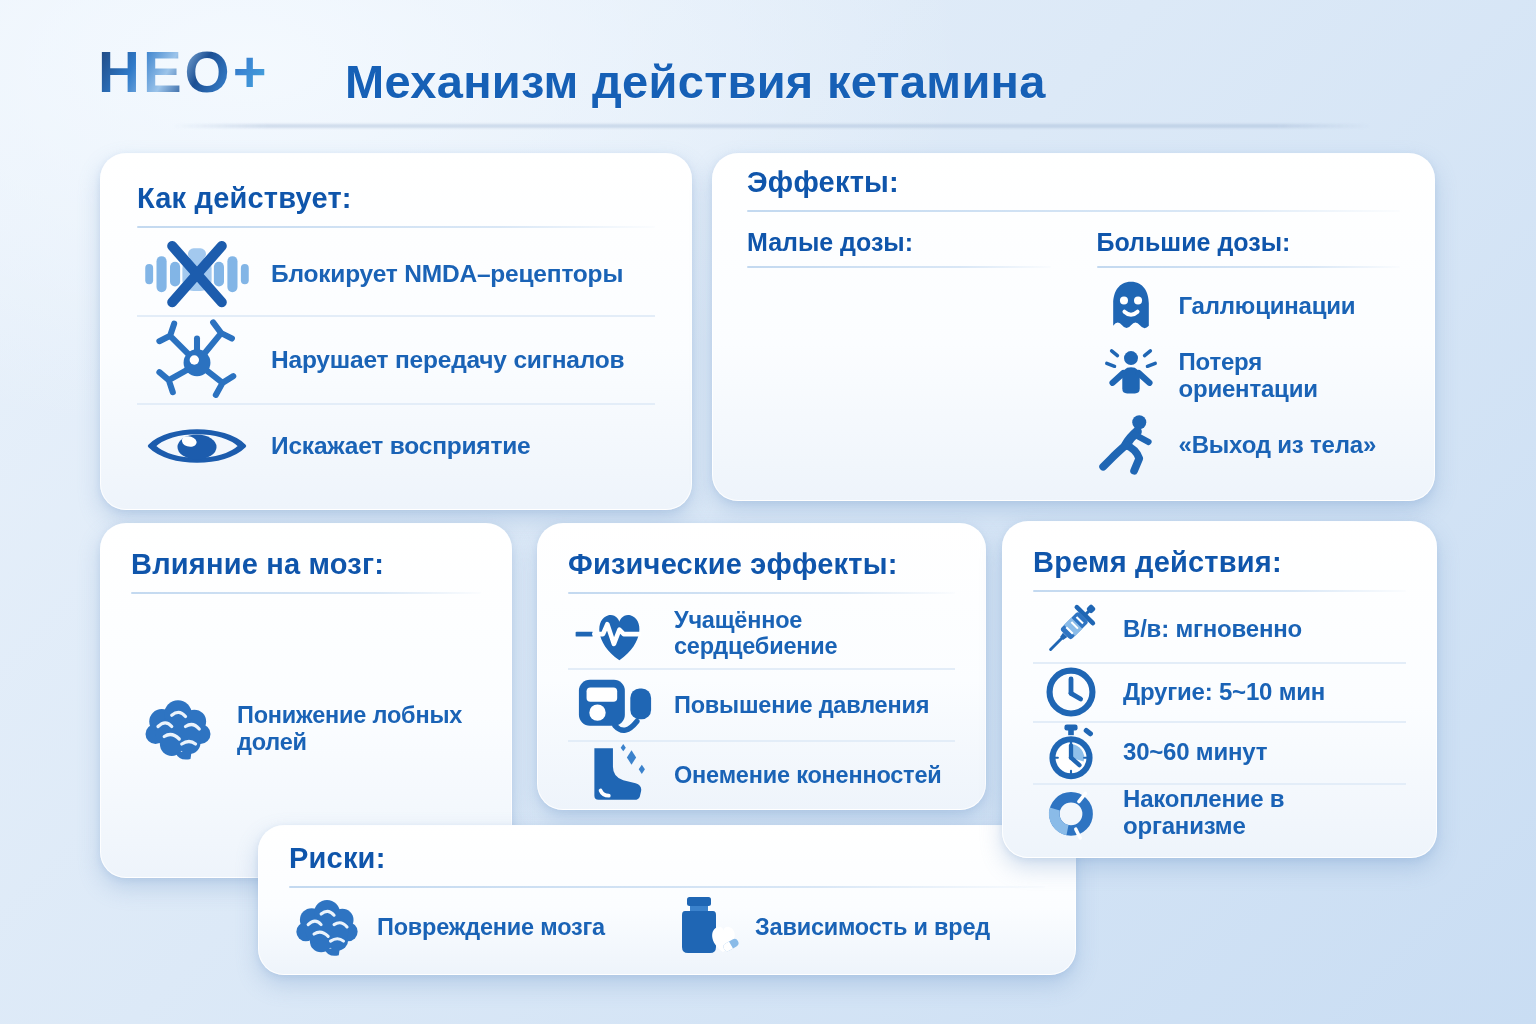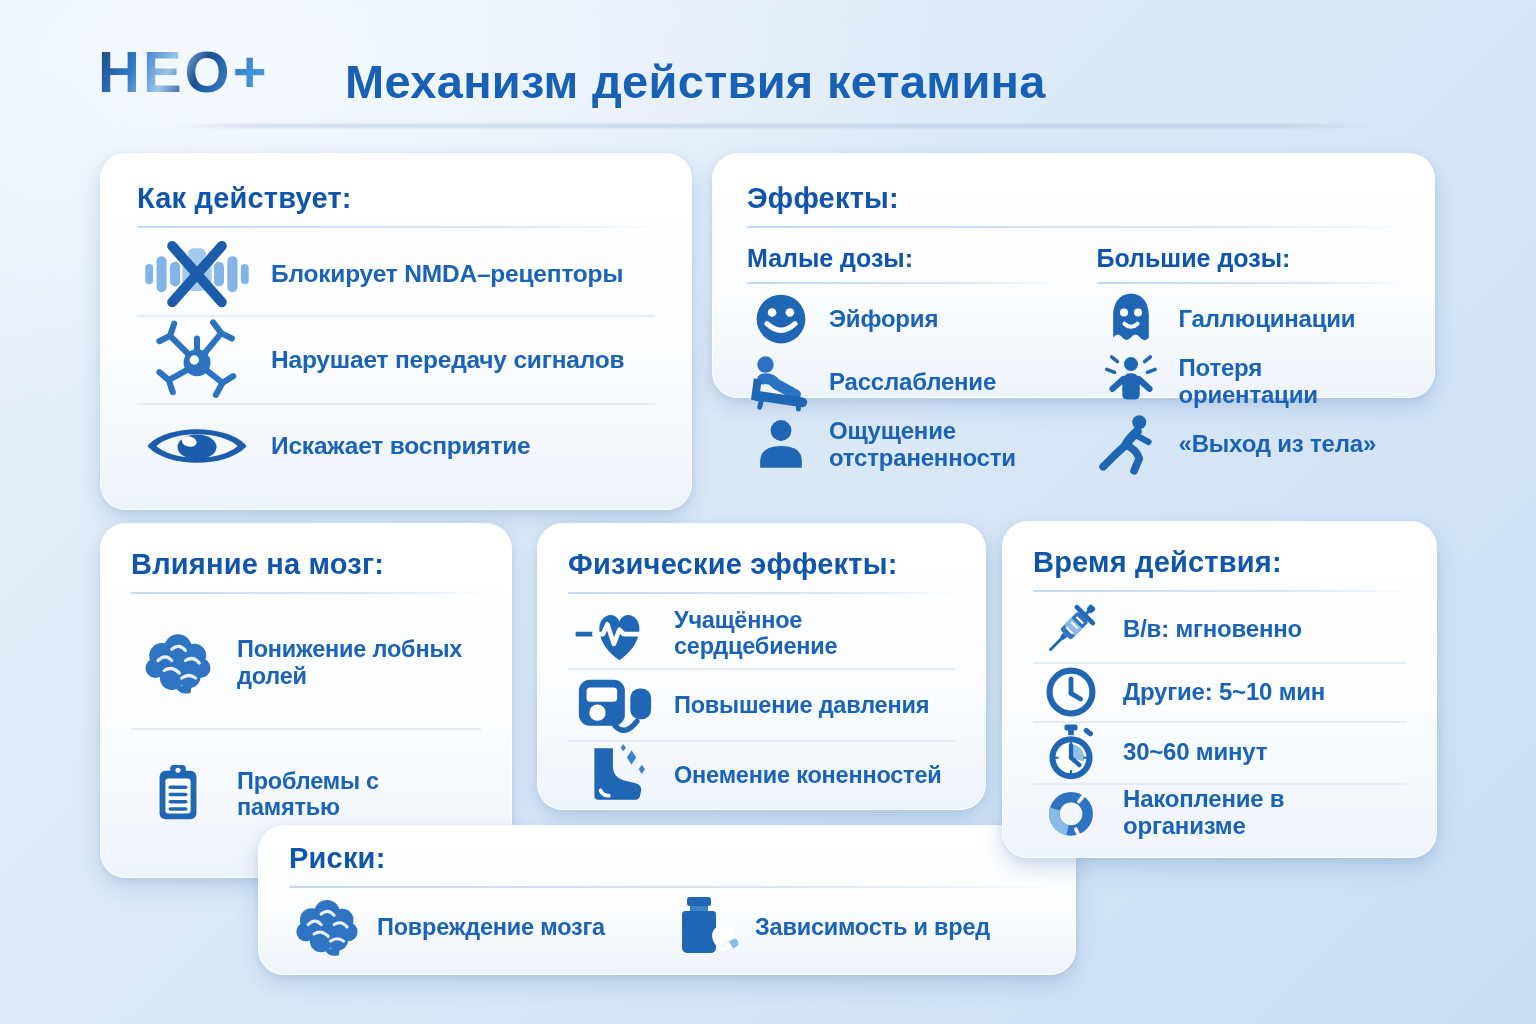--- a/index.html
+++ b/index.html
@@ -15,21 +15,21 @@
     letter-spacing:.3px;text-shadow:0 1px 0 rgba(255,255,255,.55);}
   .header-divider{position:absolute;left:172px;top:124px;width:1200px;height:4px;border-radius:2px;
     background:linear-gradient(90deg,rgba(140,165,200,0) 0%,rgba(140,165,200,.32) 8%,rgba(140,165,200,.32) 92%,rgba(140,165,200,0) 100%);
     filter:blur(1px);}
   .card{position:absolute;box-sizing:border-box;border-radius:26px;
     background:linear-gradient(180deg,#ffffff 0%,#fbfdff 55%,#eef4fb 100%);
     box-shadow:0 10px 22px rgba(110,150,200,.30),0 2px 6px rgba(120,160,210,.18);
     border:1px solid rgba(255,255,255,.85);
     display:flex;flex-direction:column;}
   #card-how{left:100px;top:153px;width:592px;height:357px;padding:28px 36px 22px;}
-  #card-effects{left:712px;top:153px;width:723px;height:245px;padding:28px 34px 20px;}
+  #card-effects{left:712px;top:153px;width:723px;height:348px;padding:12px 34px 20px;}
   #card-brain{left:100px;top:523px;width:412px;height:355px;padding:24px 30px 18px;}
   #card-physical{left:537px;top:523px;width:449px;height:287px;padding:24px 30px 18px;}
   #card-duration{left:1002px;top:521px;width:435px;height:337px;padding:24px 30px 16px;z-index:3;}
   #card-risks{left:258px;top:825px;width:818px;height:150px;padding:16px 30px 14px;z-index:1;}
   .card-title{font-size:29px;font-weight:700;color:#0f55ab;padding-bottom:11px;letter-spacing:.2px;}
   .tline{height:2px;flex:0 0 2px;border-radius:1px;
     background:linear-gradient(90deg,#c3d9f0 0%,#d9e7f6 70%,rgba(217,231,246,.08) 100%);}
   .rows{flex:1;display:flex;flex-direction:column;margin-top:4px;}
   .row{flex:1;display:flex;align-items:center;}
   .rows--lined .row + .row{border-top:2px solid #e3edf8;}
@@ -306,46 +306,20 @@
     </div>
   </div>
 
   <div class="card" id="card-effects">
     <div class="card-title">Эффекты:</div>
     <div class="tline"></div>
     <div class="cols">
       <div class="ecol">
         <div class="ecol-title">Малые дозы:</div>
         <div class="tline"></div>
-        <div class="rows">
-          <div class="row">
-            <span class="icon-box">
-                <svg class="ic" width="60" height="60" viewBox="0 0 64 64">
-                  <use href="#sym-smiley"></use>
-                </svg>
-              </span>
-            <span class="lbl">Эйфория</span>
-          </div>
-          <div class="row">
-            <span class="icon-box">
-                <svg class="ic" width="62" height="62" viewBox="0 0 64 64">
-                  <use href="#sym-relax"></use>
-                </svg>
-              </span>
-            <span class="lbl">Расслабление</span>
-          </div>
-          <div class="row">
-            <span class="icon-box">
-                <svg class="ic" width="58" height="58" viewBox="0 0 64 64">
-                  <use href="#sym-bust"></use>
-                </svg>
-              </span>
-            <span class="lbl" style="max-width:200px;">Ощущение отстраненности</span>
-          </div>
-        </div>
       </div>
       <div class="ecol">
         <div class="ecol-title">Большие дозы:</div>
         <div class="tline"></div>
         <div class="rows">
           <div class="row">
             <span class="icon-box">
                 <svg class="ic" width="60" height="60" viewBox="0 0 64 64">
                   <use href="#sym-ghost"></use>
                 </svg>
@@ -378,28 +352,20 @@
     <div class="tline"></div>
     <div class="rows rows--lined">
       <div class="row">
         <span class="icon-box">
             <svg class="ic" width="80" height="70" viewBox="0 0 64 56">
               <use href="#sym-brain"></use>
             </svg>
           </span>
         <span class="lbl">Понижение лобных долей</span>
       </div>
-      <div class="row">
-        <span class="icon-box">
-            <svg class="ic" width="62" height="62" viewBox="0 0 64 64">
-              <use href="#sym-clipboard"></use>
-            </svg>
-          </span>
-        <span class="lbl">Проблемы с памятью</span>
-      </div>
     </div>
   </div>
 
   <div class="card" id="card-physical">
     <div class="card-title">Физические эффекты:</div>
     <div class="tline"></div>
     <div class="rows rows--lined">
       <div class="row">
         <span class="icon-box">
             <svg class="ic" width="80" height="70" viewBox="0 0 72 64">

